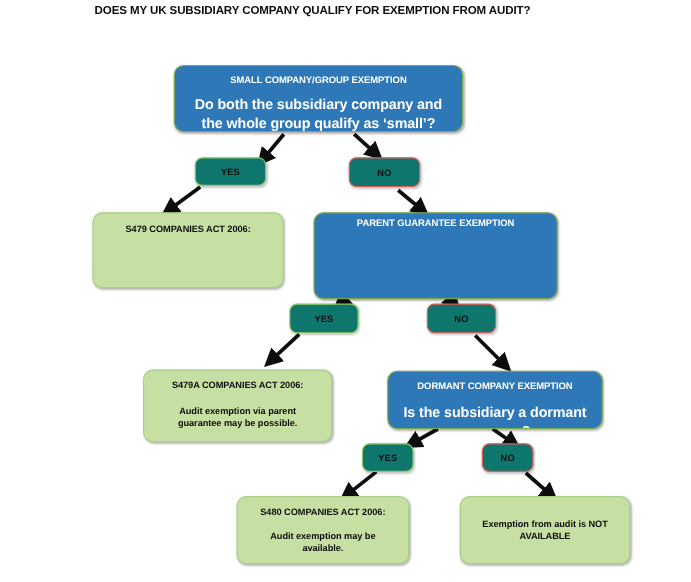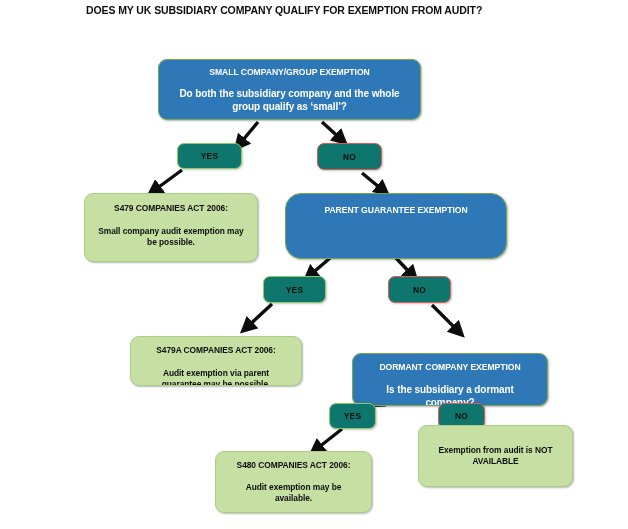--- a/index.html
+++ b/index.html
@@ -58,21 +58,21 @@
     color: #ffffff;
     box-shadow: 1px 1px 2px rgba(0,0,0,0.30);
   }
   .node.blue .n-head {
     font-size: 8.6px;
     font-weight: bold;
     letter-spacing: -0.05px;
     line-height: 1.15;
   }
   .node.blue .n-body {
-    font-size: 10px;
+    font-size: 13px;
     font-weight: bold;
     line-height: 1.3;
     letter-spacing: -0.1px;
   }
 
   
   .node.green {
     background: #c6e0a3;
     border: 1px solid #a8cf85;
     color: #0d0d0d;
@@ -159,55 +159,54 @@
   <div class="node pill yes" style="left:177px; top:143px; width:65px; height:26px;">
     <span>YES</span>
   </div>
 
   <div class="node pill no" style="left:317px; top:143px; width:65px; height:27px;">
     <span>NO</span>
   </div>
 
   <div class="node green" style="left:84px; top:193px; width:174px; height:69px; padding:10px 12px 0;">
     <div class="n-head">S479 COMPANIES ACT 2006:</div>
-    <div class="n-body" style="margin-top:12px;">Small company audit exemption may be possible.</div>
-  </div>
-
-  <div class="node blue" style="left:285px; top:193px; width:222px; height:66px; padding:12px 10px 0;border-radius:16px;">
+  </div>
+
+  <div class="node blue" style="left:285px; top:193px; width:222px; height:79px; padding:4px 10px 0;">
     <div class="n-head">PARENT GUARANTEE EXEMPTION</div>
   </div>
 
   <div class="node pill yes" style="left:263px; top:276px; width:63px; height:27px;">
     <span>YES</span>
   </div>
 
   <div class="node pill no" style="left:388px; top:276px; width:63px; height:27px;">
     <span>NO</span>
   </div>
 
-  <div class="node green" style="left:130px; top:336px; width:172px; height:50px; padding:9px 12px 0;">
+  <div class="node green" style="left:130px; top:336px; width:172px; height:66px; padding:9px 12px 0;">
     <div class="n-head">S479A COMPANIES ACT 2006:</div>
     <div class="n-body" style="margin-top:12px;">Audit exemption via parent guarantee may be possible.</div>
   </div>
 
-  <div class="node blue" style="left:352px; top:337px; width:196px; height:53px; padding:9px 10px 12px;margin-top:16px;">
+  <div class="node blue" style="left:352px; top:337px; width:196px; height:53px; padding:9px 10px 12px;">
     <div class="n-head">DORMANT COMPANY EXEMPTION</div>
     <div class="n-body" style="margin-top:10px;">Is the subsidiary a dormant company?</div>
   </div>
 
   <div class="node pill yes" style="left:329px; top:403px; width:47px; height:26px;">
     <span>YES</span>
   </div>
 
   <div class="node pill no" style="left:438px; top:403px; width:47px; height:26px;">
     <span>NO</span>
   </div>
 
   <div class="node green" style="left:215px; top:451px; width:157px; height:62px; padding:9px 12px 0;">
     <div class="n-head">S480 COMPANIES ACT 2006:</div>
     <div class="n-body" style="margin-top:11px;">Audit exemption may be available.</div>
   </div>
 
-  <div class="node green" style="left:418px; top:425px; width:155px; height:62px; padding:0 2px; justify-content:center;">
+  <div class="node green" style="left:418px; top:451px; width:155px; height:62px; padding:0 2px; justify-content:center;">
     <div class="n-body">Exemption from audit is NOT AVAILABLE</div>
   </div>
 
 </div>
 
 </body></html>

